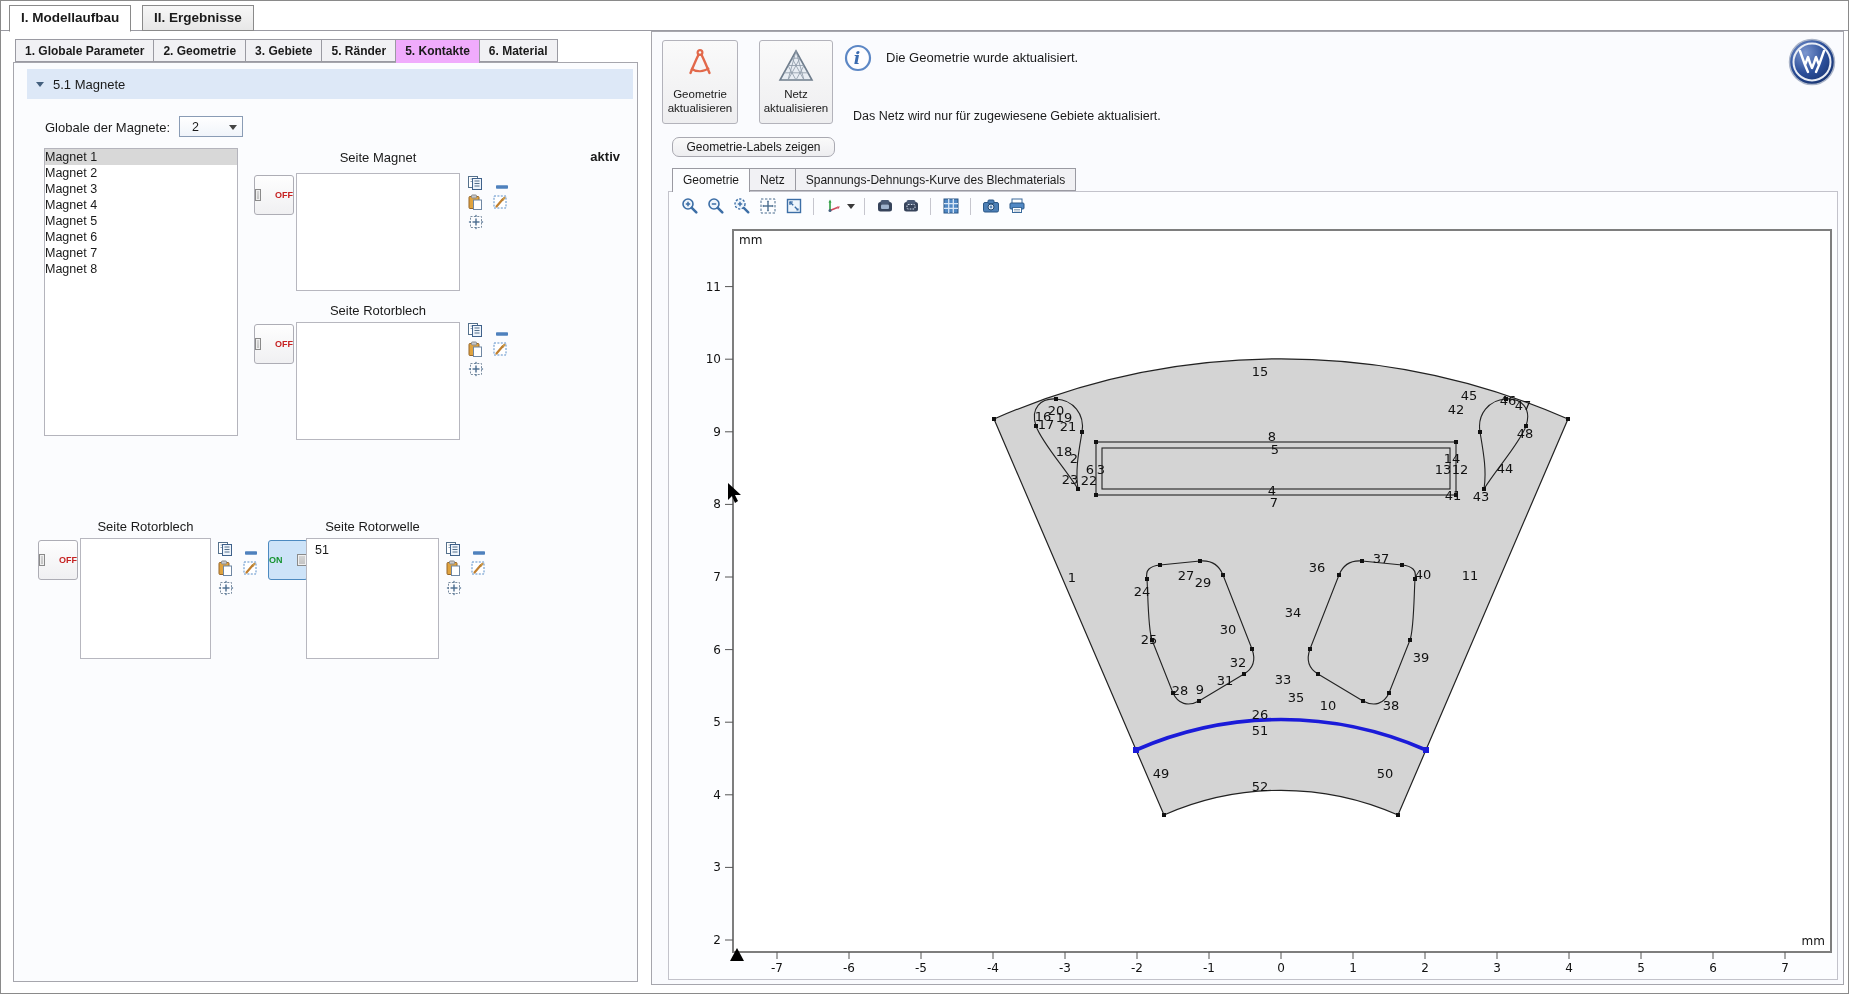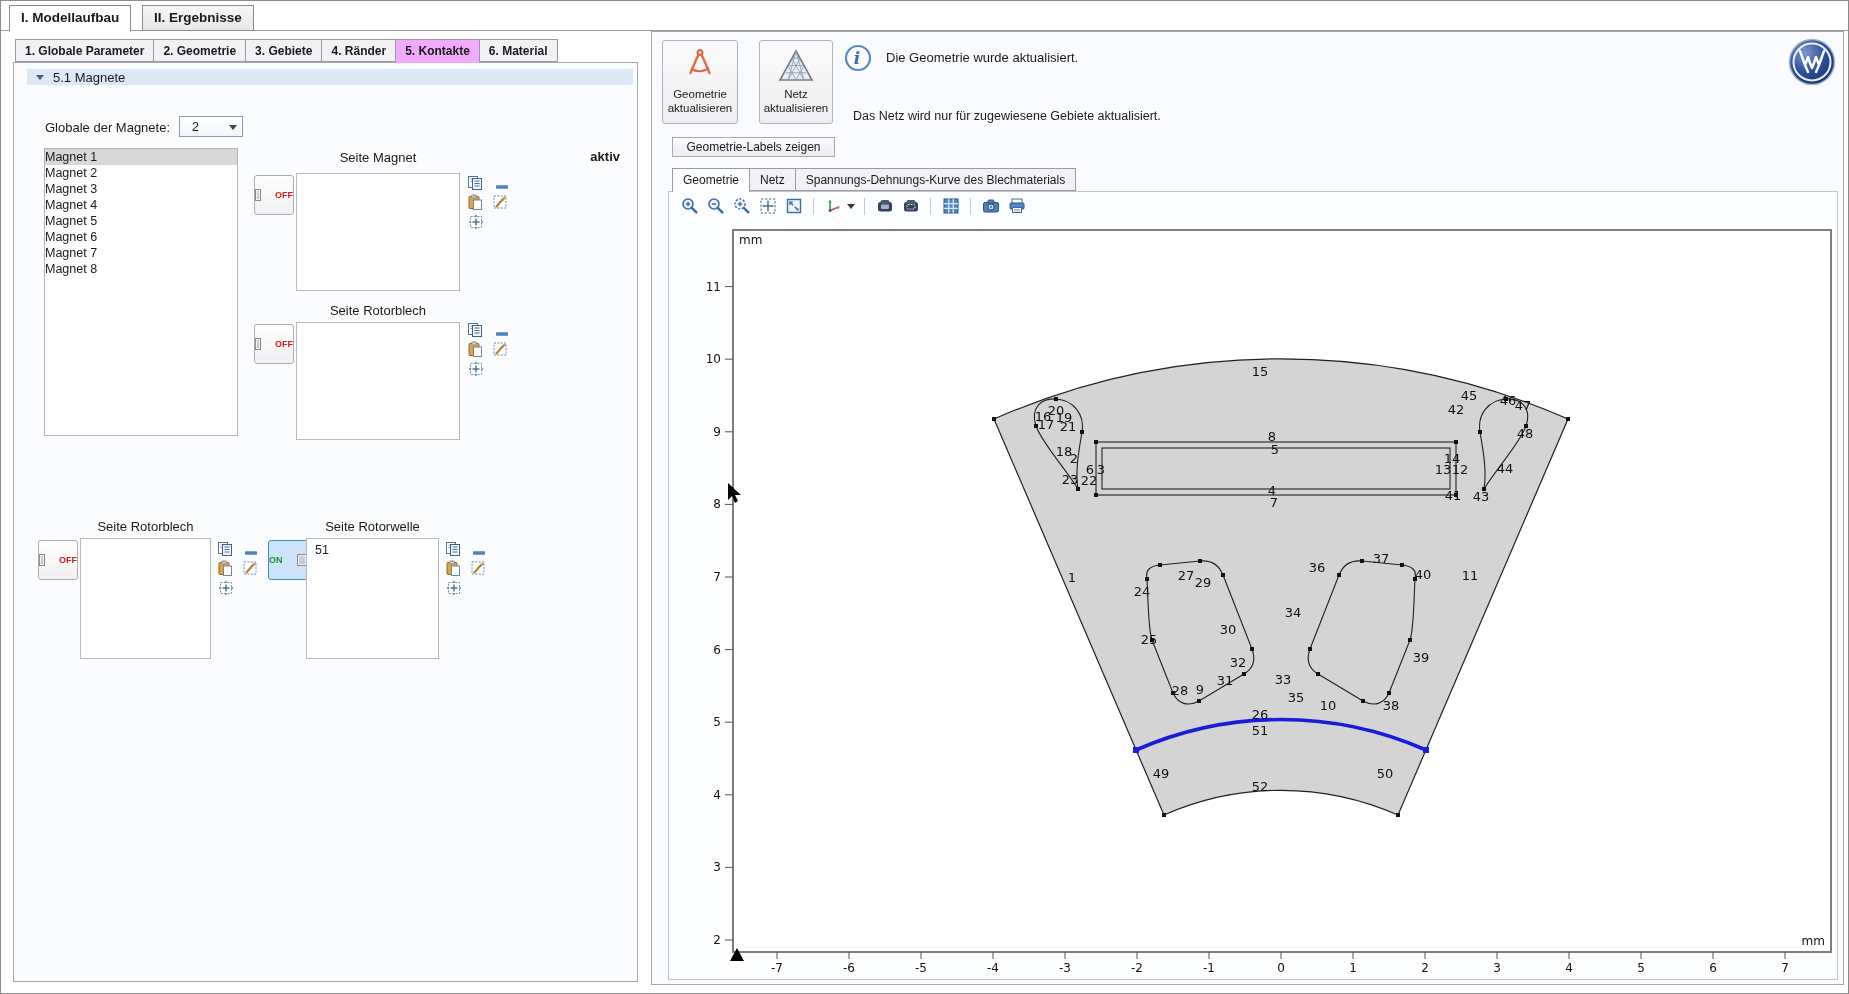--- a/index.html
+++ b/index.html
@@ -15,21 +15,21 @@
 
   
   #left-panel { position:absolute; left:12px; top:61px; width:625px; height:920px;
                 border:1px solid #a6a6ad; background:#fbfcfe; z-index:2; }
   #sub-tabs { position:absolute; left:14px; top:38px; display:flex; z-index:7; }
   .sub-tab { height:23px; padding:4px 9px 0 9px; font-size:12px; font-weight:bold; background:#f1f1f4;
              border:1px solid #9a9aa2; border-left:none; white-space:nowrap; }
   .sub-tab:first-child { border-left:1px solid #9a9aa2; }
   .sub-tab.active { background:#f0abfc; height:24px; border-bottom:none; }
 
-  .section-bar { position:absolute; left:13px; width:606px; height:16px; background:#dde8f7;
+  .section-bar { position:absolute; left:13px; width:606px; height:30px; background:#dde8f7;
                  display:flex; align-items:center; gap:9px; padding-left:9px; font-size:13px; }
   .tri { width:0; height:0; border-left:4.5px solid transparent; border-right:4.5px solid transparent; border-top:5.5px solid #44607e; }
 
   .lbl { position:absolute; font-size:13px; white-space:nowrap; }
   .group-title { position:absolute; font-size:13px; text-align:center; }
   .bold { font-weight:bold; }
 
   .combo { position:absolute; width:64px; height:21px; border:1px solid #8a9cb5; background:linear-gradient(#ffffff,#f0f4fa);
            font-size:12.5px; display:flex; align-items:center; padding-left:12px; }
   .combo .arr { position:absolute; right:5px; top:8px; width:0; height:0;
@@ -56,21 +56,21 @@
   
   #right-panel { position:absolute; left:650px; top:30px; width:1193px; height:954px;
                  border:1px solid #a6a6ad; background:#fafbfe; z-index:2; }
   .big-btn { position:absolute; width:76px; height:84px; border:1px solid #b3b3bb; border-radius:3px;
              background:linear-gradient(#fafafa,#eeeef0); text-align:center; font-size:11.5px; line-height:1.22; }
   .big-btn svg.bicon { width:40px; height:40px; margin:5px auto 1px auto; display:block; }
 
   .info-circ { position:absolute; width:28px; height:28px; }
   .note { position:absolute; font-size:13px; white-space:nowrap; }
 
-  .small-btn { position:absolute; height:20px; border:1px solid #a9a9b1; border-radius:0; background:linear-gradient(#fafafa,#ededf0);
+  .small-btn { position:absolute; height:20px; border:1px solid #a9a9b1; border-radius:7px; background:linear-gradient(#fafafa,#ededf0);
                font-size:12px; display:flex; align-items:center; justify-content:center; }
 
   #graph-tabs { position:absolute; left:20px; top:136px; display:flex; z-index:3; }
   .gtab { height:23px; padding:4px 10px 0 10px; font-size:12px; background:#f1f1f4; border:1px solid #9a9aa2; border-left:none; white-space:nowrap; }
   .gtab:first-child { border-left:1px solid #9a9aa2; }
   .gtab.active { background:#fcfdff; height:24px; border-bottom:none; }
 
   #graphics-box { position:absolute; left:16px; top:159px; width:1170px; height:789px;
                   border:1px solid #c3c3cb; background:#fcfdff; }
   #gtoolbar { position:absolute; left:10px; top:3px; height:22px; display:flex; align-items:center; gap:5px; }
@@ -192,21 +192,21 @@
 <div id="root">
   <div id="topline"></div>
 
   <div class="main-tab active" style="left:8px;text-align:center;">I. Modellaufbau</div>
   <div class="main-tab" style="left:141px;">II. Ergebnisse</div>
 
   <div id="sub-tabs">
     <div class="sub-tab">1. Globale Parameter</div>
     <div class="sub-tab">2. Geometrie</div>
     <div class="sub-tab">3. Gebiete</div>
-    <div class="sub-tab">4. Ränder</div>
+    <div class="sub-tab">5. Ränder</div>
     <div class="sub-tab active">5. Kontakte</div>
     <div class="sub-tab">6. Material</div>
   </div>
 
   <div id="left-panel">
 
     <div class="section-bar" style="top:6px;">
       <span class="tri"></span>
       <span>5.1 Magnete</span>
     </div>

